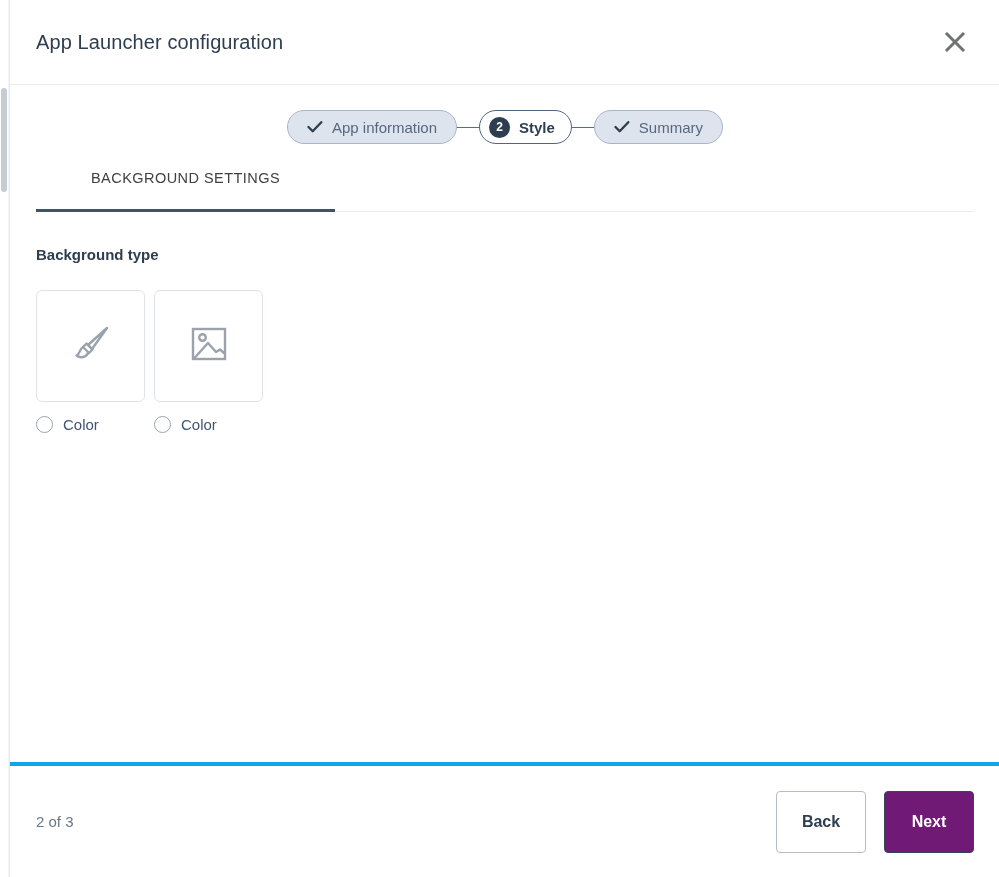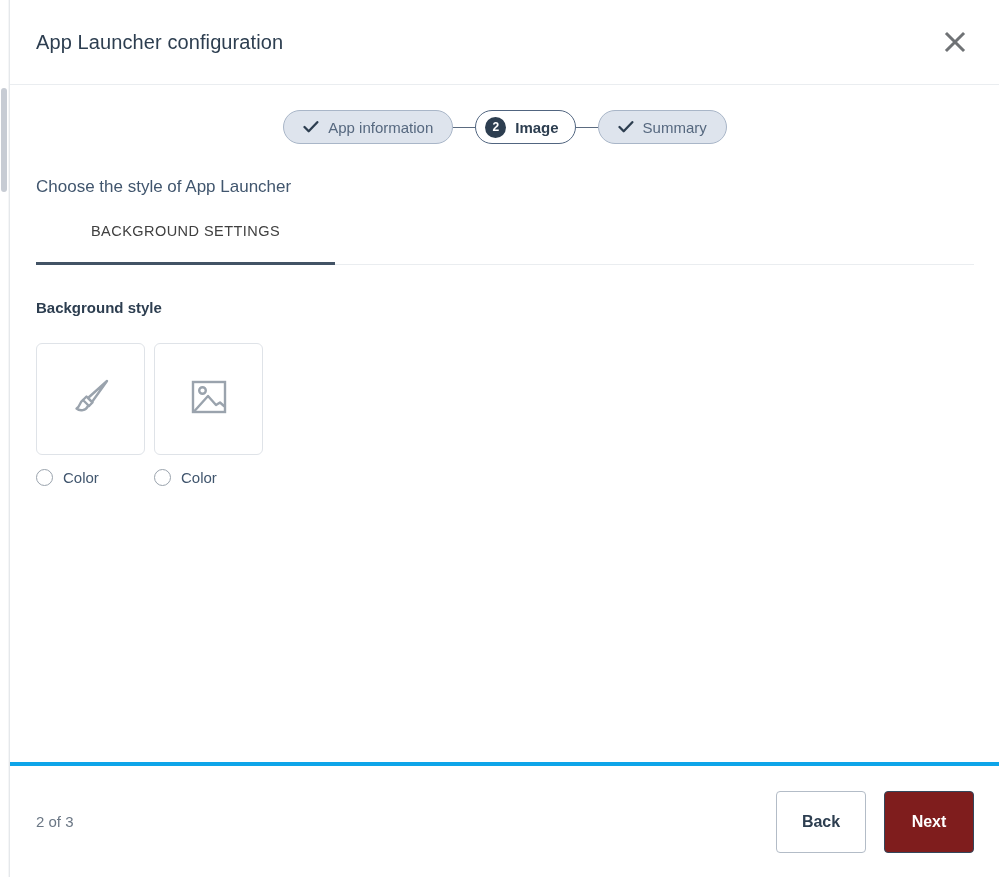--- a/index.html
+++ b/index.html
@@ -225,21 +225,21 @@
     font-weight: bold;
     cursor: pointer;
     font-family: inherit;
   }
   .btn-secondary {
     background: #ffffff;
     border: 1px solid #b3bcc7;
     color: #2d3e50;
   }
   .btn-primary {
-    background: #7f1d1d;
+    background: #701a75;
     border: 1px solid #33475b;
     color: #ffffff;
   }
 </style>
 </head>
 <body>
 
 <div class="page-scroll-gutter">
   <div class="page-scroll-thumb"></div>
 </div>
@@ -265,44 +265,43 @@
             <path d="M1.5 7 L5.7 11.3 L14.3 2.2" stroke="#2d3e50" stroke-width="2.3" fill="none" stroke-linecap="round" stroke-linejoin="round"></path>
           </svg>
         </span>
         <span>App information</span>
       </div>
 
       <div class="step-connector"></div>
 
       <div class="step active">
         <span class="step-num">2</span>
-        <span>Image</span>
+        <span>Style</span>
       </div>
 
       <div class="step-connector"></div>
 
       <div class="step done">
         <span class="step-check">
           <svg width="16" height="14" viewBox="0 0 16 14" aria-hidden="true">
             <path d="M1.5 7 L5.7 11.3 L14.3 2.2" stroke="#2d3e50" stroke-width="2.3" fill="none" stroke-linecap="round" stroke-linejoin="round"></path>
           </svg>
         </span>
         <span>Summary</span>
       </div>
 
     </div>
 
-    <div class="section-heading">Choose the style of App Launcher</div>
 
     <div class="tabs">
       <div class="tabs-baseline"></div>
       <button class="tab">BACKGROUND SETTINGS</button>
     </div>
 
-    <div class="field-label">Background style</div>
+    <div class="field-label">Background type</div>
 
     <div class="choices">
 
       <div class="choice">
         <div class="choice-card">
           <span>
             <svg width="50" height="50" viewBox="0 0 50 50" aria-hidden="true">
               <g stroke="#9aa3ad" stroke-width="2.4" fill="none" stroke-linecap="round" stroke-linejoin="round">
                 <path d="M41 9 L22 26 L26 30 L41 9 Z"></path>
                 <path d="M20.5 24.5 L17 28 L23 34 L26.5 30.5 Z"></path>

